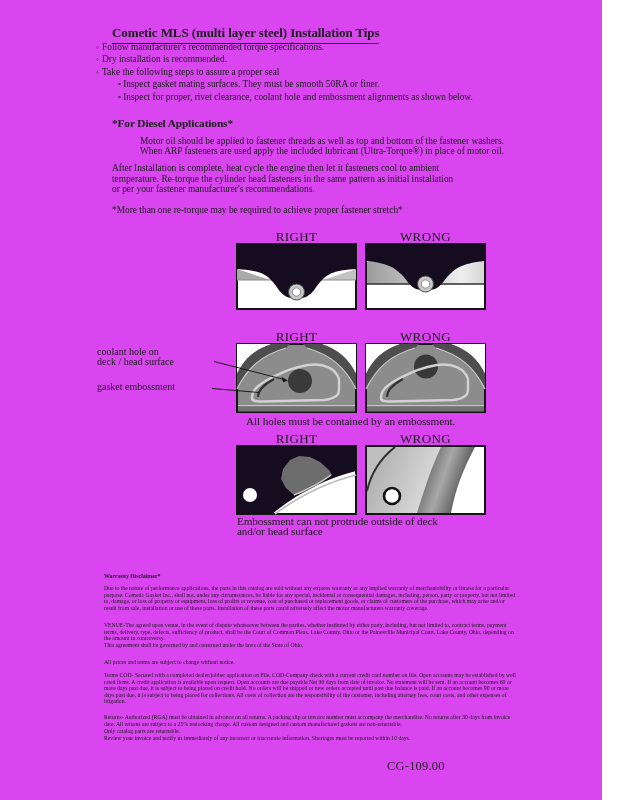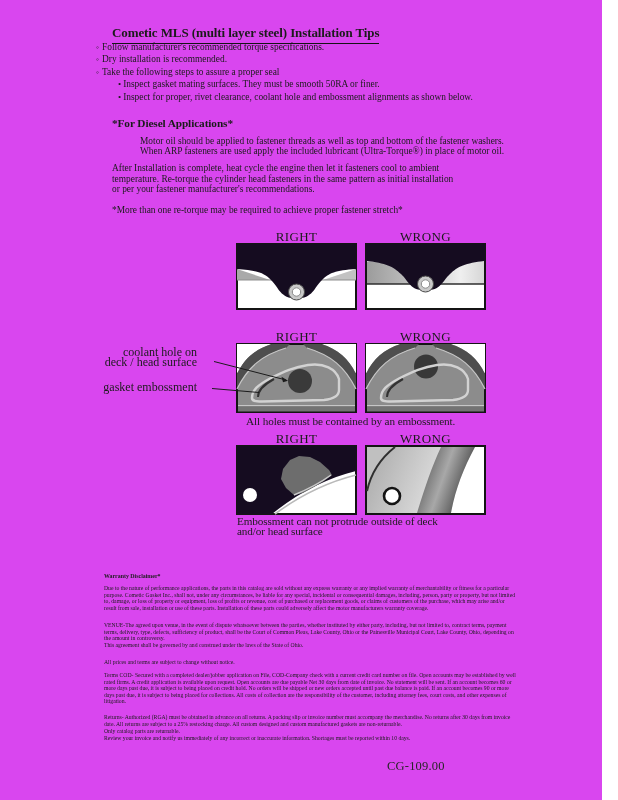--- a/index.html
+++ b/index.html
@@ -18,21 +18,21 @@
   .subtip { margin-left:22px; }
   .subtip .m2 { font-size:9px; margin-right:2px; }
   .diesel-h { left:112px; top:116.5px; font-size:11.3px; font-weight:bold; letter-spacing:-0.1px; }
   .bodyblock { font-size:9.4px; line-height:10.7px; white-space:nowrap; }
   .p1 { left:112px; top:135.5px;margin-left:28px; }
   .p2 { left:112px; top:162.8px; }
   .note { left:112px; top:205px; font-size:9.4px; }
   .dlabel { font-size:13px; letter-spacing:0.4px; text-align:center; width:121px; }
   .caption { font-size:11.2px; letter-spacing:-0.1px; }
   .cap3 { line-height:10.2px; }
-  .side { width:115px; left:82px; text-align:right; font-size:12px; line-height:10.3px; white-space:nowrap; }
+  .side { width:115px; left:97px; text-align:left; font-size:10px; line-height:10.3px; white-space:nowrap; }
   .panel { line-height:0; }
   .legal { left:104px; width:414px; font-size:5.7px; line-height:6.6px; color:#1c1c1c; }
   .legal-h { font-weight:bold; font-size:5.9px; }
   .code { left:387px; top:759px; font-size:12.5px; letter-spacing:0.2px; color:#262626; }
   .overlay { left:0; top:0; pointer-events:none; }
 </style>
 </head>
 <body>
 
 <div class="page">

